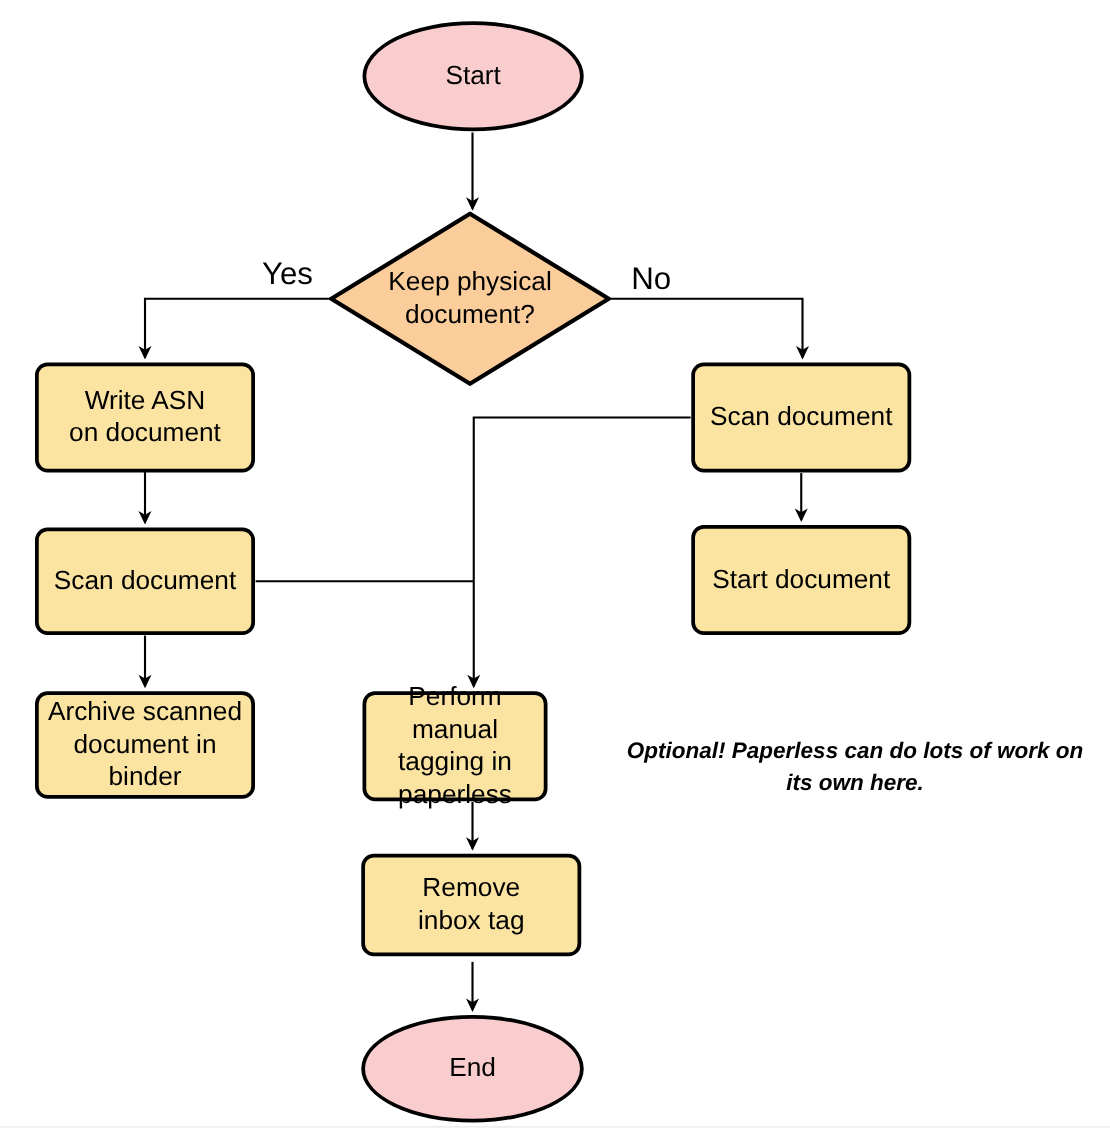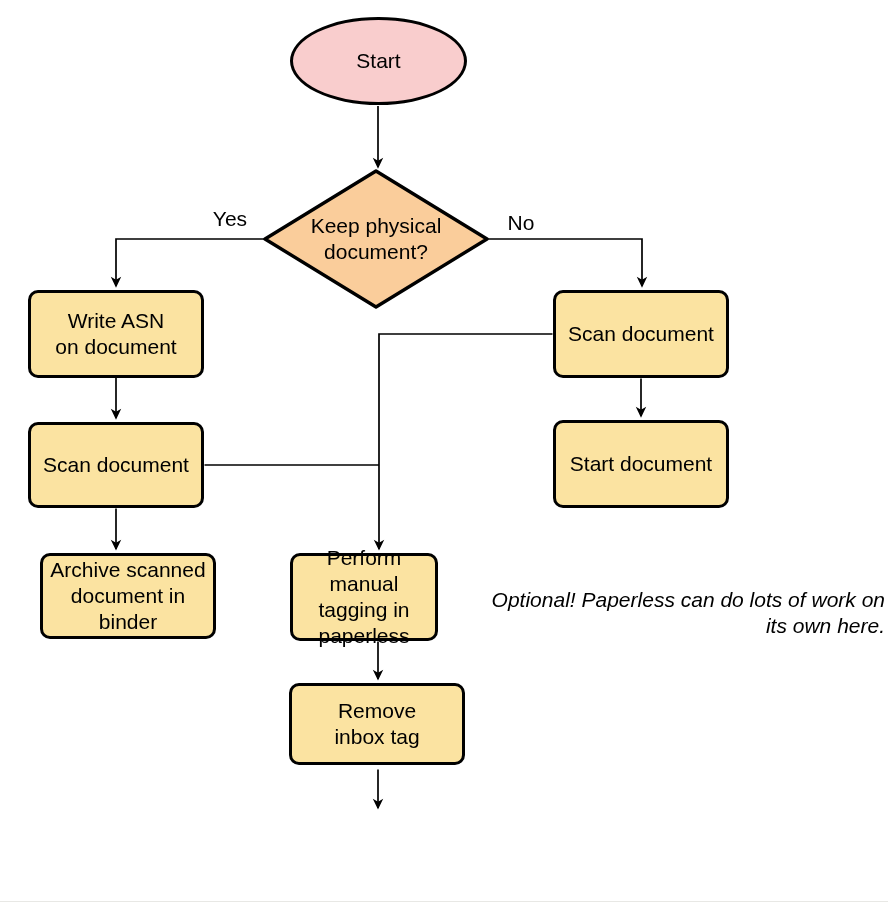--- a/index.html
+++ b/index.html
@@ -48,45 +48,46 @@
     background: var(--terminal-fill, #F9CDCD);
     border: 3px solid var(--node-stroke, #000000);
     border-radius: 50%;
   }
   .decision-label {
     position: absolute;
     background: transparent;
   }
   .edge-label {
     position: absolute;
-    font-size: 21px;
+    font-size: 25px;
     line-height: 26px;
     text-align: center;
   }
   #annotation {
     position: absolute;
     left: 483px; top: 587px;
     width: 402px;
-    font-size: 21px;
+    font-size: 18px;
     line-height: 26px;
     font-style: italic;
     white-space: pre-line;
-    text-align: right;
+    text-align: center;
+    font-weight: bold;
   }
   #bottom-divider {
     position: absolute;
     left: 0; top: 901px;
     width: 888px; height: 1px;
     background: var(--bottom-divider, #e8e8e5);
   }
   
   #node-start        { left: 290px; top: 17px;  width: 177px; height: 88px; }
   #node-write-asn    { left: 28px;  top: 290px; width: 176px; height: 88px; }
   #node-scan-left    { left: 28px;  top: 422px; width: 176px; height: 86px; }
-  #node-archive      { left: 28px;  top: 553px; width: 176px; height: 86px; margin-left: 12px; }
+  #node-archive      { left: 28px;  top: 553px; width: 176px; height: 86px; }
   #node-scan-right   { left: 553px; top: 290px; width: 176px; height: 88px; }
   #node-trash        { left: 553px; top: 420px; width: 176px; height: 88px; }
   #node-tagging      { left: 290px; top: 553px; width: 148px; height: 88px; }
   #node-remove-inbox { left: 289px; top: 683px; width: 176px; height: 82px; }
   #node-end          { left: 289px; top: 812px; width: 178px; height: 86px; }
   #decision-label    { left: 265px; top: 171px; width: 222px; height: 136px; }
   #label-yes         { left: 200px; top: 206px; width: 60px; }
   #label-no          { left: 491px; top: 210px; width: 60px; }
 </style>
 </head>
@@ -154,19 +155,22 @@
     <span>Perform manual
 tagging in
 paperless</span>
   </div>
 
   <div id="node-remove-inbox" class="node process">
     <span>Remove
 inbox tag</span>
   </div>
 
+  <div id="node-end" class="node terminal">
+    <span>End</span>
+  </div>
 
   <div id="annotation">Optional! Paperless can do lots of work on
 its own here.</div>
 
   <div id="bottom-divider"></div>
 
 </div>
 
 </body></html>

